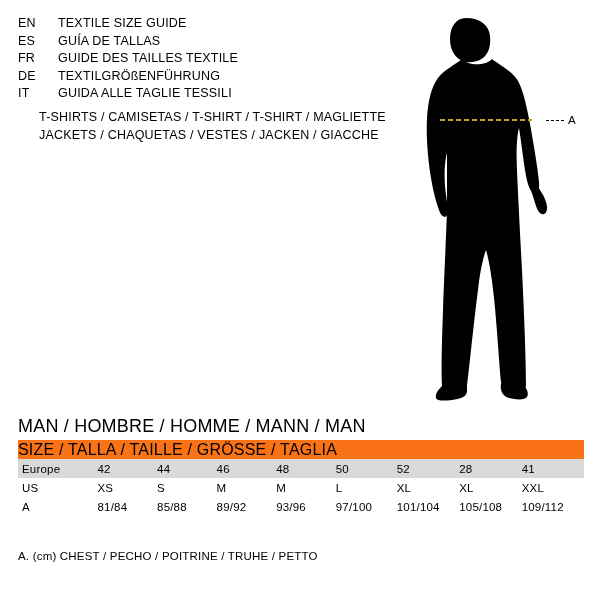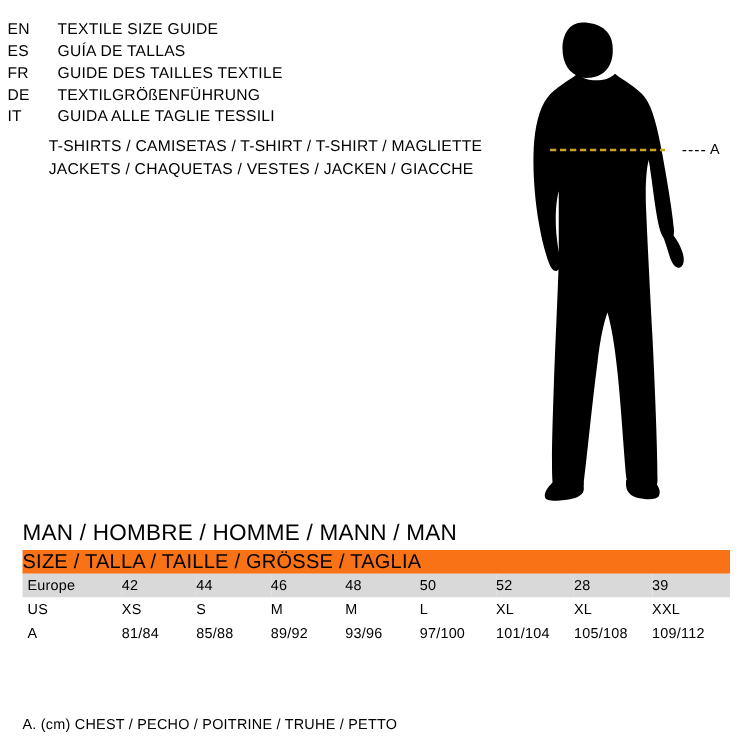--- a/index.html
+++ b/index.html
@@ -18,21 +18,21 @@
   .page {
     position: relative;
     width: 600px;
     height: 600px;
   }
 
   
   .lang-block {
     position: absolute;
     top: 16px;
-    left: 6px;
+    left: 18px;
     width: 340px;
   }
   .lang-row {
     display: flex;
     align-items: baseline;
     height: 17.5px;
     font-size: 12.5px;
     letter-spacing: 0.2px;
   }
   .lang-code {
@@ -124,21 +124,20 @@
     width: 68px;
     text-align: left;
   }
 
   .footnote {
     position: absolute;
     left: 18px;
     top: 550px;
     font-size: 11.5px;
     letter-spacing: 0.2px;
-    margin-top: 24px;
   }
 </style>
 </head>
 <body>
 
 <div class="page">
 
   <div class="lang-block">
     <div class="lang-row">
       <span class="lang-code">EN</span>
@@ -222,21 +221,21 @@
     </tr>
     <tr class="row-shade">
       <td class="col-label">Europe</td>
       <td class="cell">42</td>
       <td class="cell">44</td>
       <td class="cell">46</td>
       <td class="cell">48</td>
       <td class="cell">50</td>
       <td class="cell">52</td>
       <td class="cell">28</td>
-      <td class="cell">39</td>
+      <td class="cell">41</td>
     </tr>
     <tr class="row-plain">
       <td class="col-label">US</td>
       <td class="cell">XS</td>
       <td class="cell">S</td>
       <td class="cell">M</td>
       <td class="cell">M</td>
       <td class="cell">L</td>
       <td class="cell">XL</td>
       <td class="cell">XL</td>

